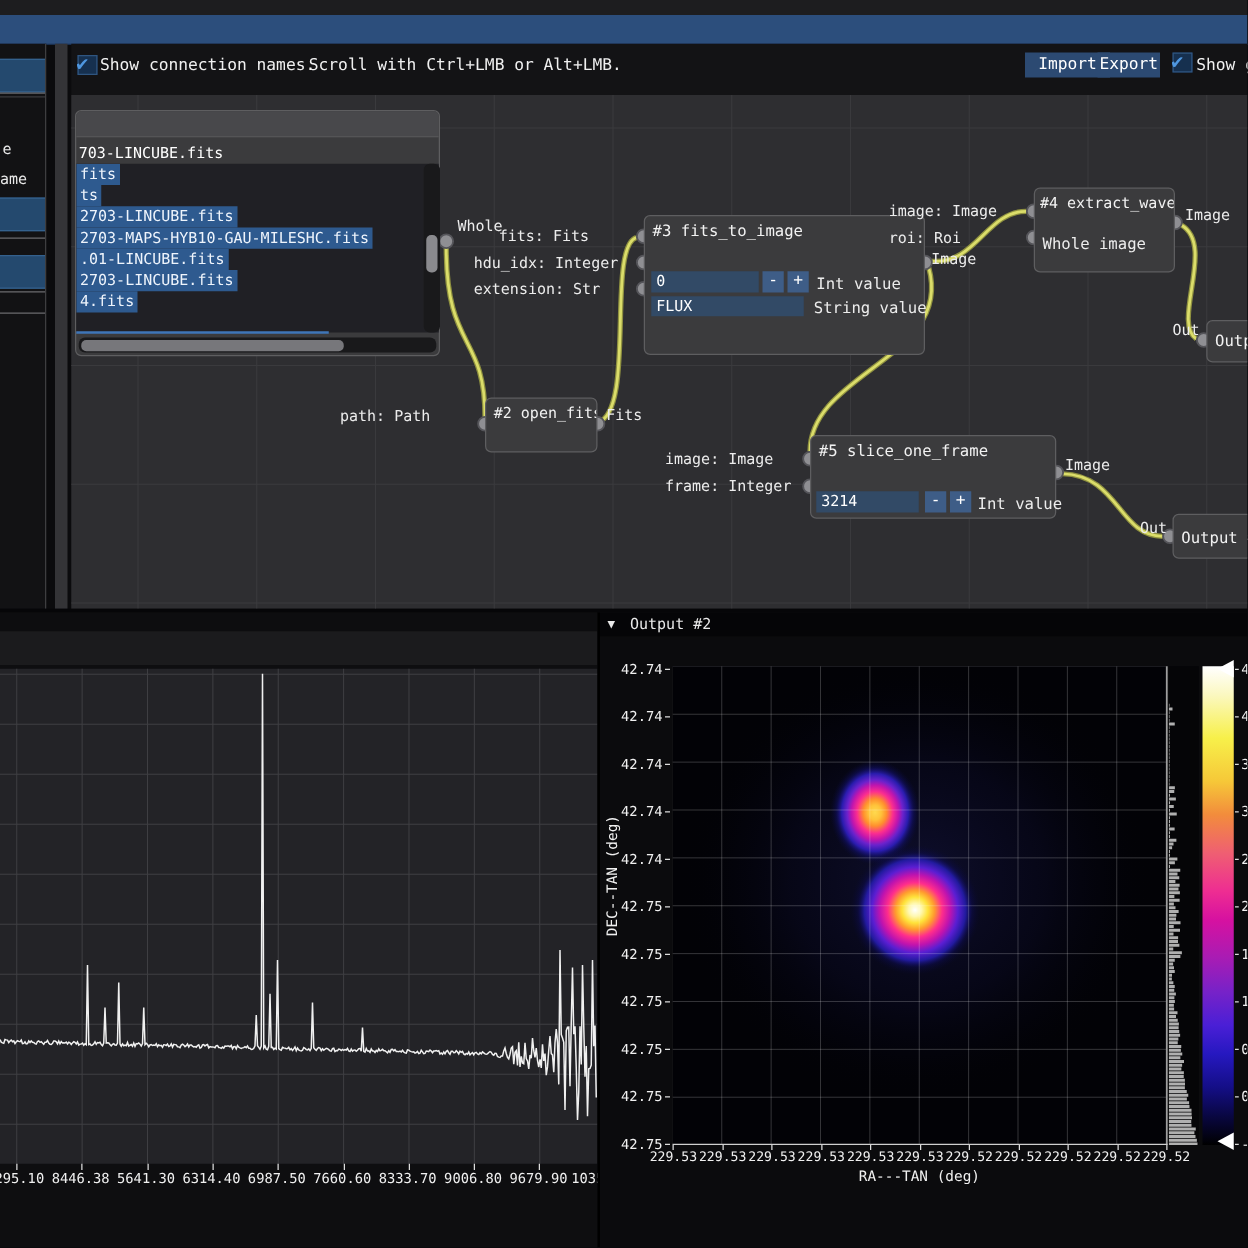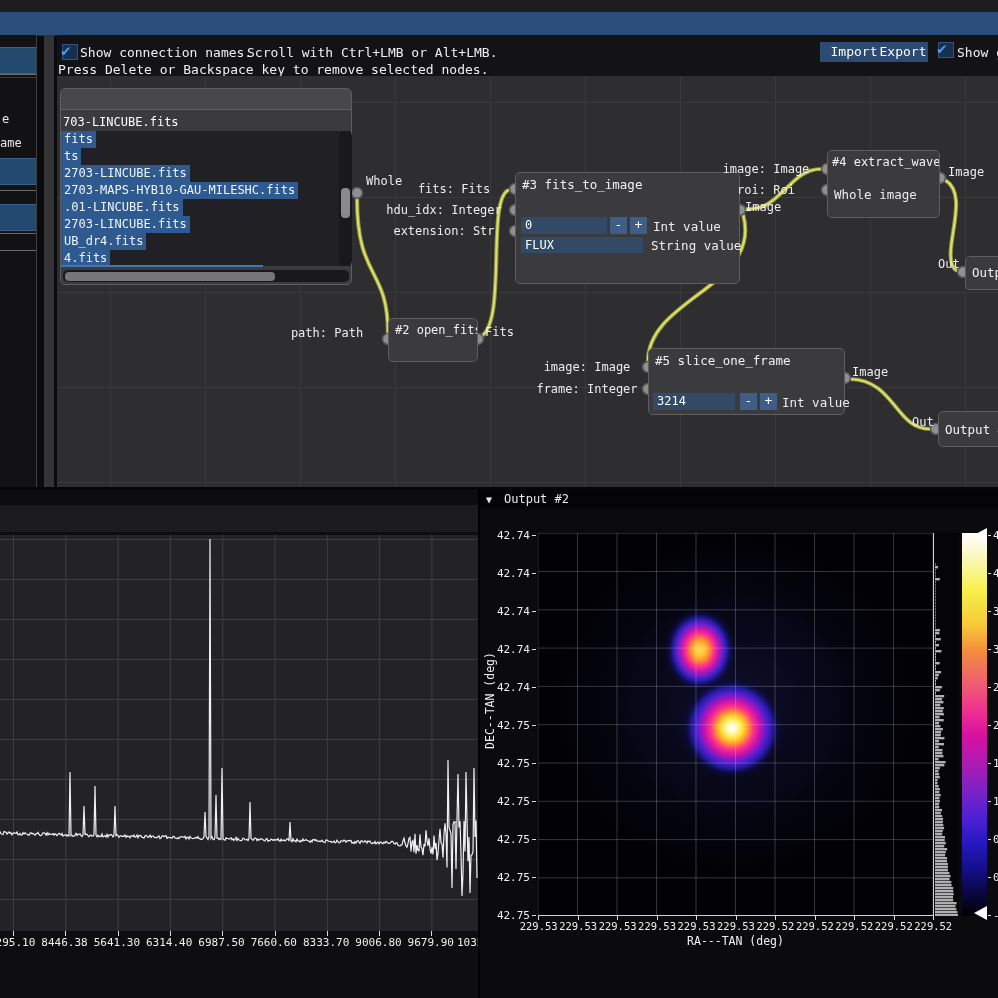--- a/index.html
+++ b/index.html
@@ -22,21 +22,21 @@
   .checkbox{position:absolute;width:16px;height:16px;background:#16304f;border:1px solid #2f5580;box-sizing:border-box}
   .checkbox .chk{position:absolute;left:-2px;top:-4px;font-size:16px;color:#4f97e0;font-weight:bold}
   
   .canvas{left:57px;top:76px;width:941px;height:411px;background:#2e2e31;overflow:hidden;
     background-image:linear-gradient(to right,#3a3a3d 1px,transparent 1px),
                      linear-gradient(to bottom,#3a3a3d 1px,transparent 1px);
     background-size:95px 95px;background-position:53px 26px}
   .node{position:absolute;background:#3b3b3d;border:1px solid #5e5e60;border-radius:5px;box-sizing:border-box}
   .node-title{font-size:12.5px;color:#f2f2f2;padding:4px 6px;white-space:nowrap;overflow:hidden}
   .plabel{position:absolute;font-size:12px;color:#ececec;white-space:nowrap}
-  .plabel.r{text-align:center}
+  .plabel.r{text-align:left}
   .ifield{position:absolute;background:#324a66;color:#fff;font-size:12px;line-height:17px;padding:0 4px;box-sizing:border-box;overflow:hidden}
   .sbtn{position:absolute;width:17px;height:17px;background:#3e5d87;color:#fff;font-size:13px;text-align:center;line-height:15px;cursor:pointer}
   .caption{position:absolute;font-size:12.5px;color:#ececec;white-space:nowrap}
   .fl-title{height:20px;background:#48484b;border-bottom:1px solid #5e5e60;border-radius:4px 4px 0 0}
   .fl-label{position:absolute;left:2px;top:26px;font-size:12px;color:#fff;white-space:nowrap}
   .flist{position:absolute;left:0;top:42px;width:290px;height:135px;background:#202025;overflow:hidden}
   .flist-row{height:17px;line-height:17px;font-size:12px;white-space:nowrap}
   .flist-hl{background:#2e5a8f;color:#eef4fc;padding:0 3px;display:inline-block;height:17px}
   .scroll-track{position:absolute;background:#19191b;border-radius:5px}
   .scroll-thumb{position:absolute;background:#77777b;border-radius:4px}
@@ -101,21 +101,20 @@
   <div class="sb-line" style="top:215px"></div>
 </div>
 <div class="abs splitter"></div>
 
 <div class="abs toolbar">
   <div class="checkbox" style="left:5px;top:9px">
     <span class="chk">✔</span>
   </div>
   <div class="tb-text" style="left:23px;top:10px">Show connection names.</div>
   <div class="tb-text" style="left:190px;top:10px">Scroll with Ctrl+LMB or Alt+LMB.</div>
-  <div class="tb-text" style="left:1px;top:27px">Press Delete or Backspace key to remove selected nodes.</div>
   <div class="tbtn" style="left:763px;top:7px;width:68px">Import</div>
   <div class="tbtn" style="left:821px;top:7px;width:50px">Export</div>
   <div class="checkbox" style="left:881px;top:7px">
     <span class="chk">✔</span>
   </div>
   <div class="tb-text" style="left:900px;top:10px">Show g</div>
 </div>
 
 <div class="abs canvas">
 
@@ -159,21 +158,20 @@
     <div class="fl-title"></div>
     <div class="fl-label">703-LINCUBE.fits</div>
     <div class="flist" id="flist">
 
     <div class="flist-row"><span class="flist-hl">fits</span></div>
         <div class="flist-row"><span class="flist-hl">ts</span></div>
         <div class="flist-row"><span class="flist-hl">2703-LINCUBE.fits</span></div>
         <div class="flist-row"><span class="flist-hl">2703-MAPS-HYB10-GAU-MILESHC.fits</span></div>
         <div class="flist-row"><span class="flist-hl">.01-LINCUBE.fits</span></div>
         <div class="flist-row"><span class="flist-hl">2703-LINCUBE.fits</span></div>
-        <div class="flist-row"><span class="flist-hl">UB_dr4.fits</span></div>
         <div class="flist-row"><span class="flist-hl">4.fits</span></div>
       </div>
     <div class="scroll-track" style="left:278px;top:42px;width:13px;height:135px">
       <div class="scroll-thumb" style="left:2px;top:57px;width:9px;height:30px;background:#8a8a8e"></div>
     </div>
     <div class="blue-underline" style="left:0;top:176px;width:202px;height:2px"></div>
     <div class="scroll-track" style="left:2px;top:181px;width:286px;height:12px">
       <div class="scroll-thumb" style="left:2px;top:1.5px;width:210px;height:9px"></div>
     </div>
   </div>

